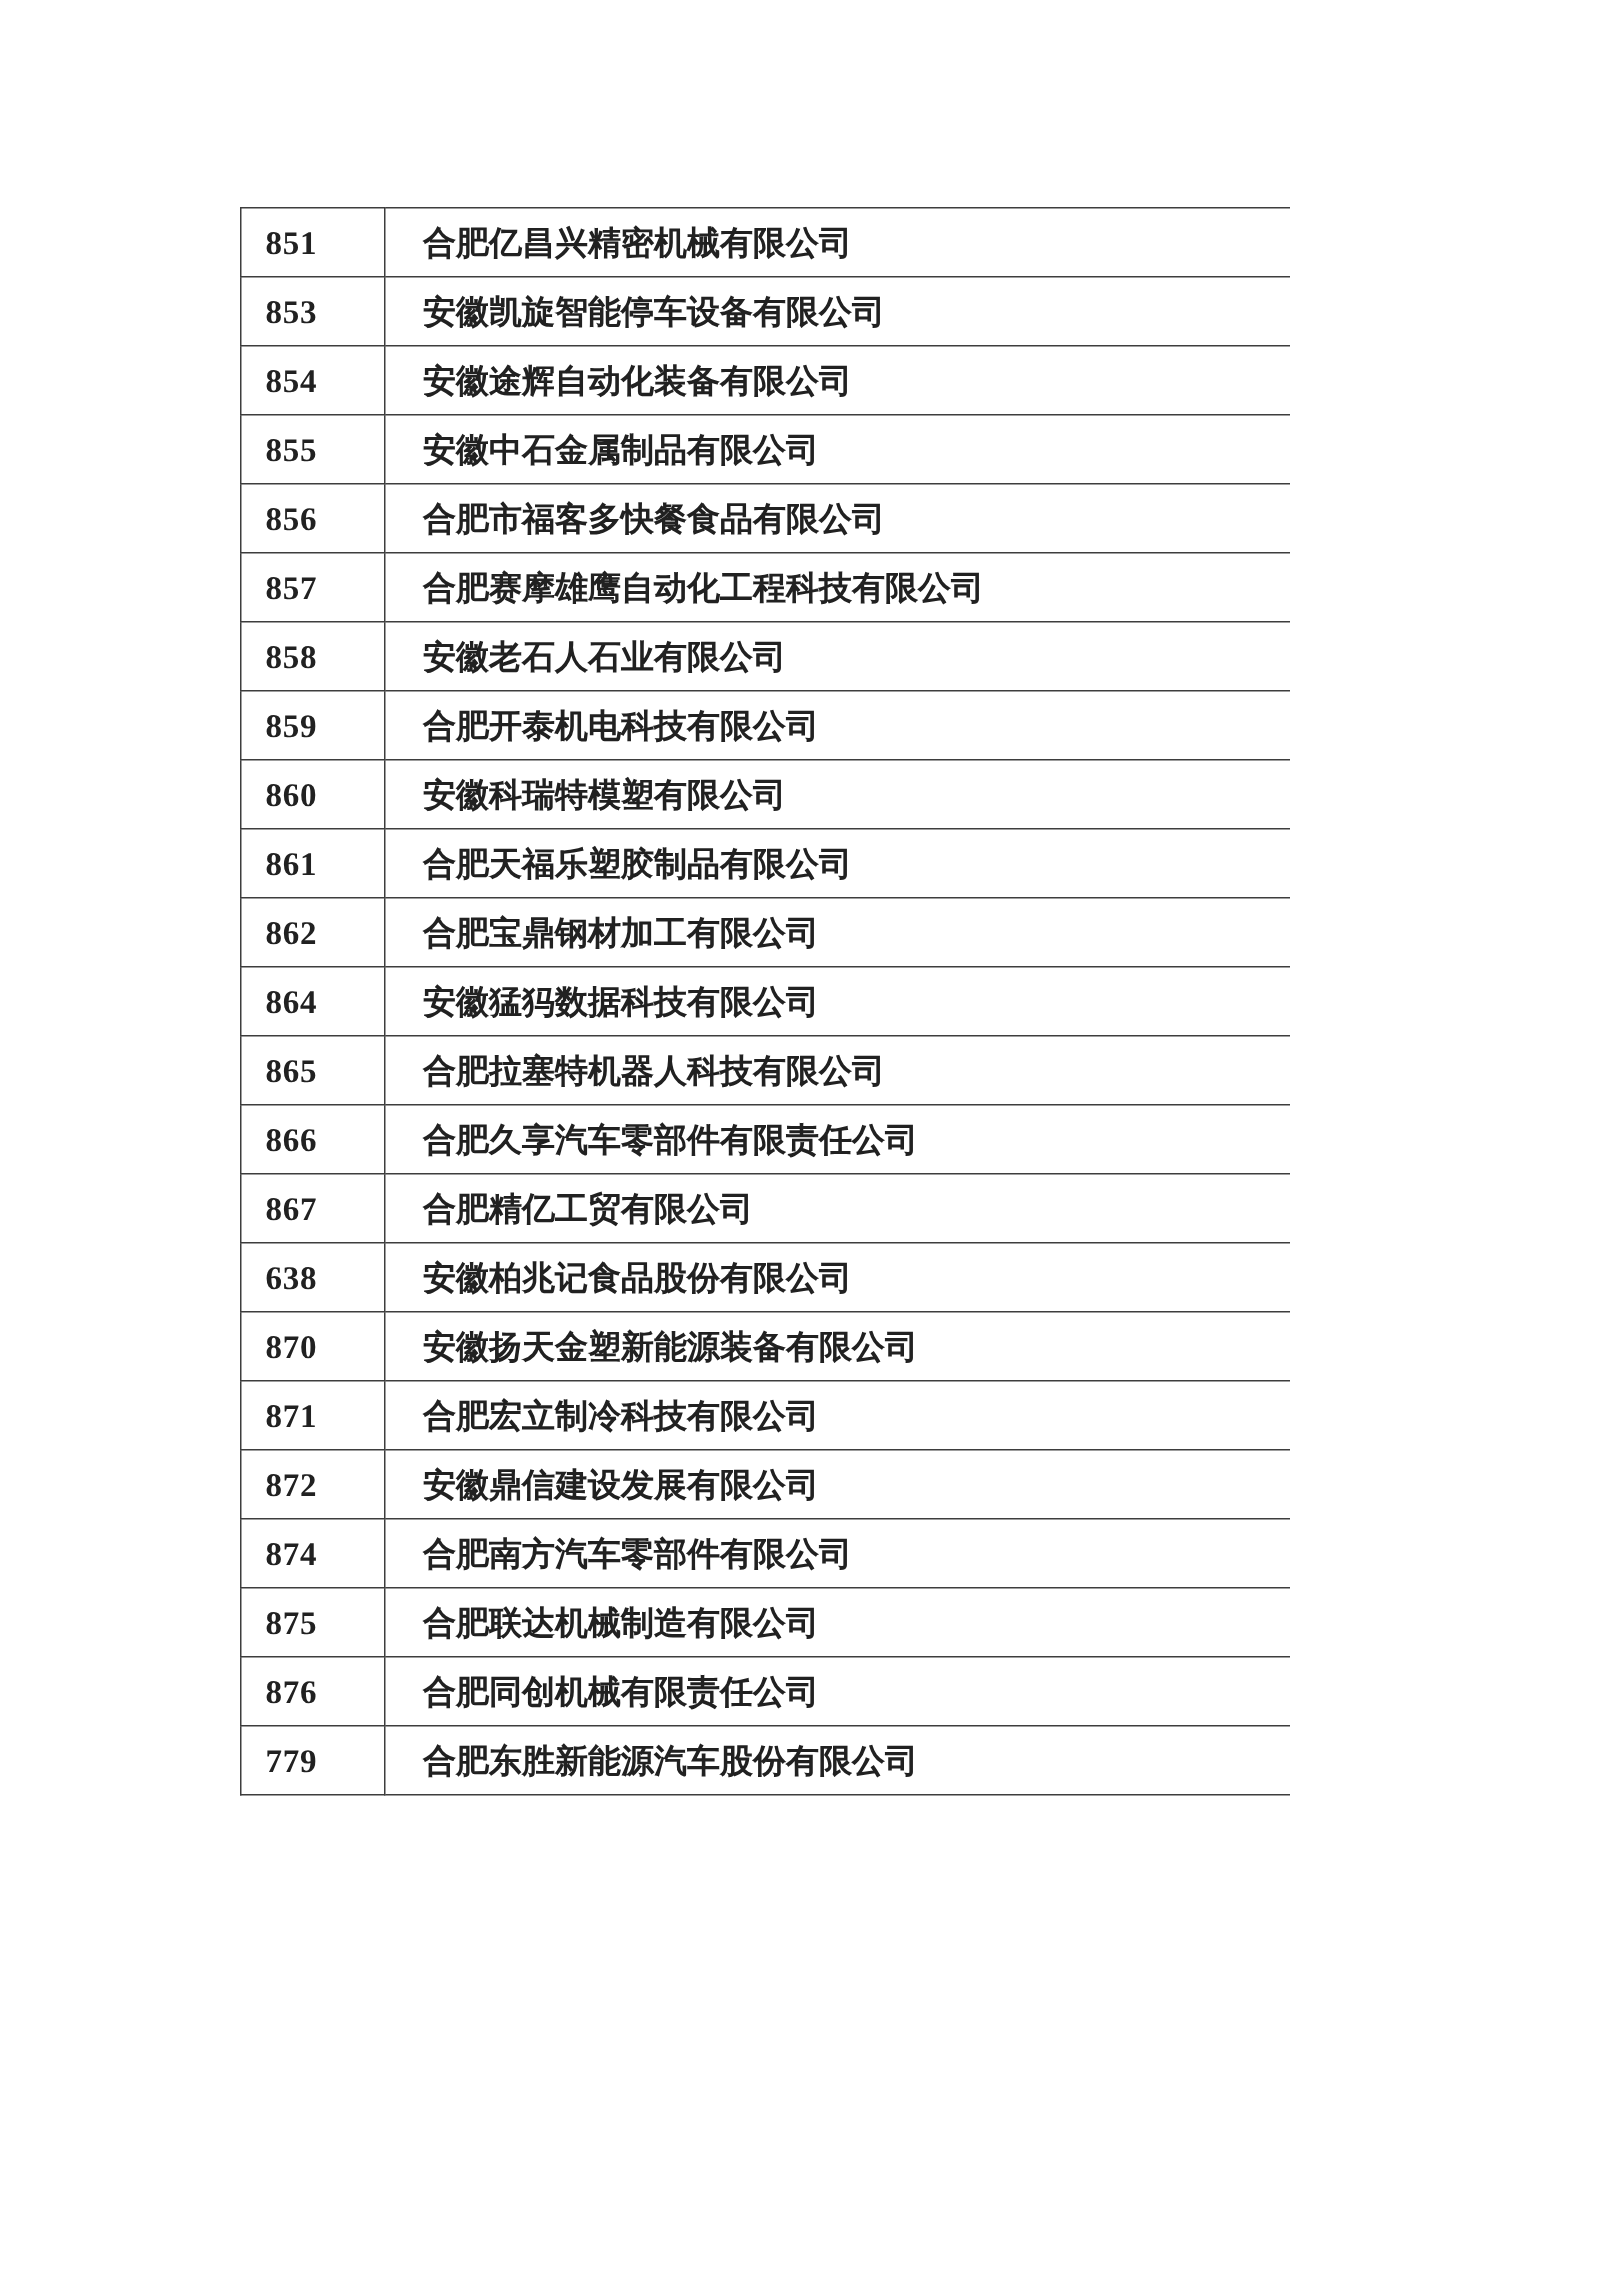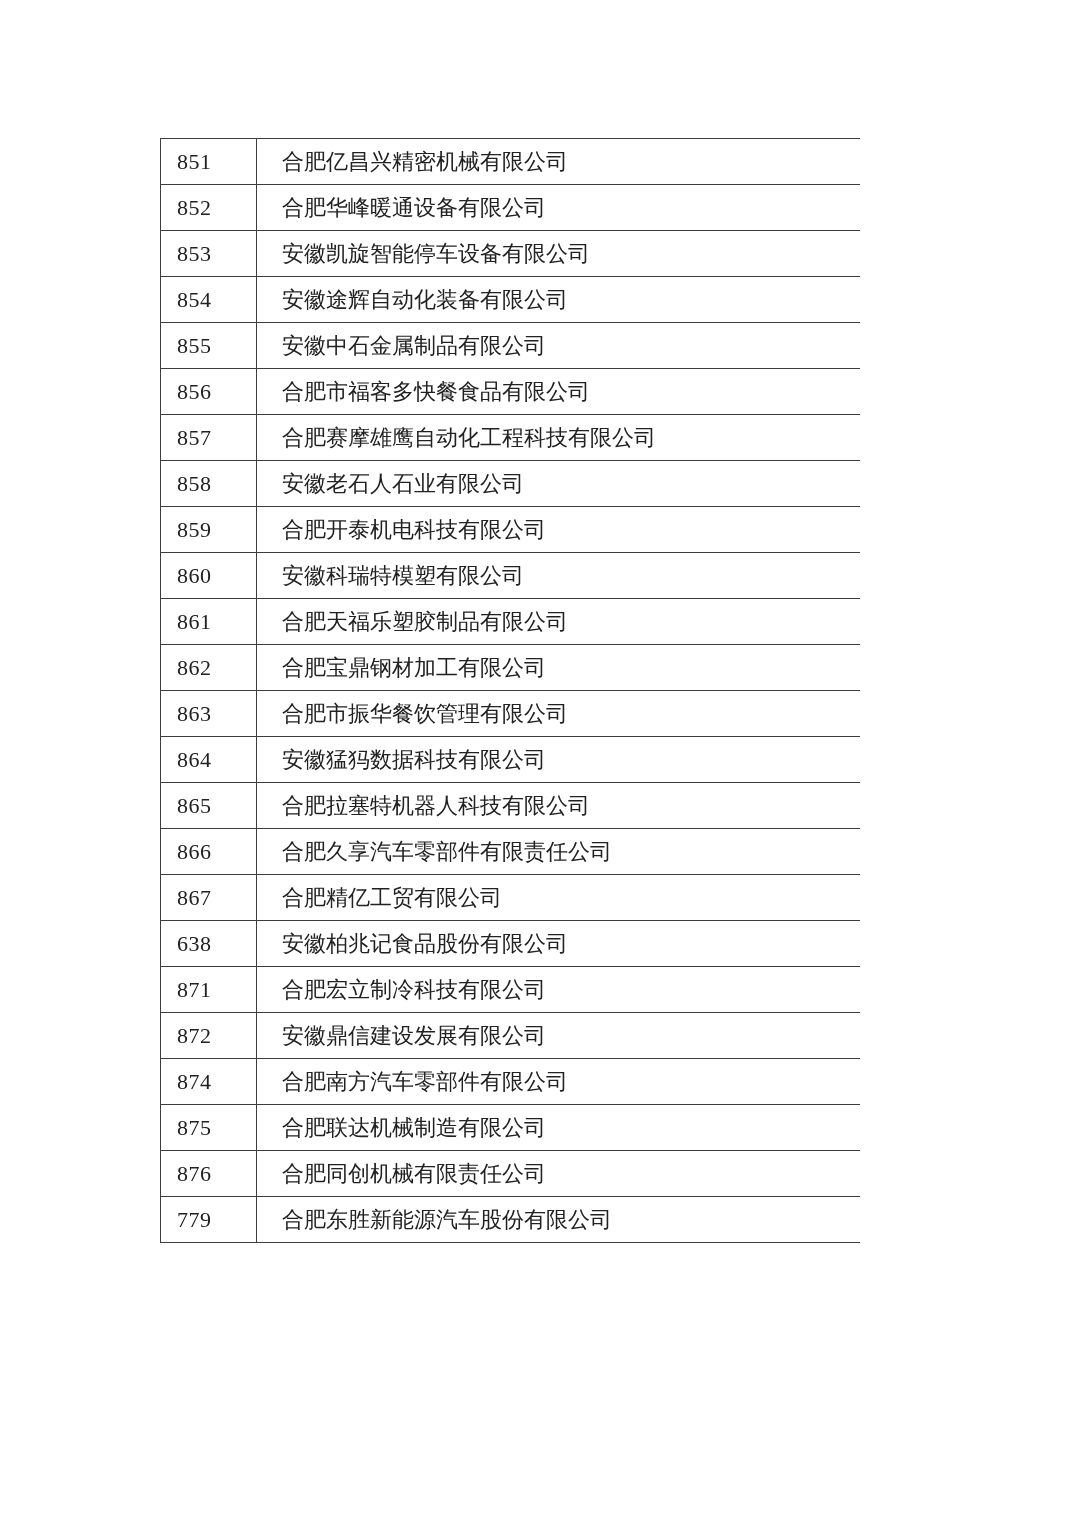--- a/index.html
+++ b/index.html
@@ -7,20 +7,21 @@
     width: 1080px;
     background: #ffffff;
     font-family: "Liberation Serif", "DejaVu Serif", serif;
   }
   .page {
     position: relative;
     width: 860px;
     height: 1527px;
     background: #ffffff;
     overflow: hidden;
+    font-weight: bold;
   }
   .company-table {
     position: absolute;
     left: 160px;
     top: 138px;
     width: 755px;
     border-collapse: collapse;
     table-layout: fixed;
   }
   .company-table td {
@@ -44,24 +45,20 @@
 </style>
 </head>
 <body>
 
 <div class="page">
   <table class="company-table">
     <tbody id="table-body">
         <tr>
           <td class="num-cell">851</td>
           <td class="name-cell">合肥亿昌兴精密机械有限公司</td>
-        </tr>
-        <tr>
-          <td class="num-cell">852</td>
-          <td class="name-cell">合肥华峰暖通设备有限公司</td>
         </tr>
         <tr>
           <td class="num-cell">853</td>
           <td class="name-cell">安徽凯旋智能停车设备有限公司</td>
         </tr>
         <tr>
           <td class="num-cell">854</td>
           <td class="name-cell">安徽途辉自动化装备有限公司</td>
         </tr>
         <tr>
@@ -90,42 +87,42 @@
         </tr>
         <tr>
           <td class="num-cell">861</td>
           <td class="name-cell">合肥天福乐塑胶制品有限公司</td>
         </tr>
         <tr>
           <td class="num-cell">862</td>
           <td class="name-cell">合肥宝鼎钢材加工有限公司</td>
         </tr>
         <tr>
-          <td class="num-cell">863</td>
-          <td class="name-cell">合肥市振华餐饮管理有限公司</td>
-        </tr>
-        <tr>
           <td class="num-cell">864</td>
           <td class="name-cell">安徽猛犸数据科技有限公司</td>
         </tr>
         <tr>
           <td class="num-cell">865</td>
           <td class="name-cell">合肥拉塞特机器人科技有限公司</td>
         </tr>
         <tr>
           <td class="num-cell">866</td>
           <td class="name-cell">合肥久享汽车零部件有限责任公司</td>
         </tr>
         <tr>
           <td class="num-cell">867</td>
           <td class="name-cell">合肥精亿工贸有限公司</td>
         </tr>
         <tr>
           <td class="num-cell">638</td>
           <td class="name-cell">安徽柏兆记食品股份有限公司</td>
+        </tr>
+        <tr>
+          <td class="num-cell">870</td>
+          <td class="name-cell">安徽扬天金塑新能源装备有限公司</td>
         </tr>
         <tr>
           <td class="num-cell">871</td>
           <td class="name-cell">合肥宏立制冷科技有限公司</td>
         </tr>
         <tr>
           <td class="num-cell">872</td>
           <td class="name-cell">安徽鼎信建设发展有限公司</td>
         </tr>
         <tr>

